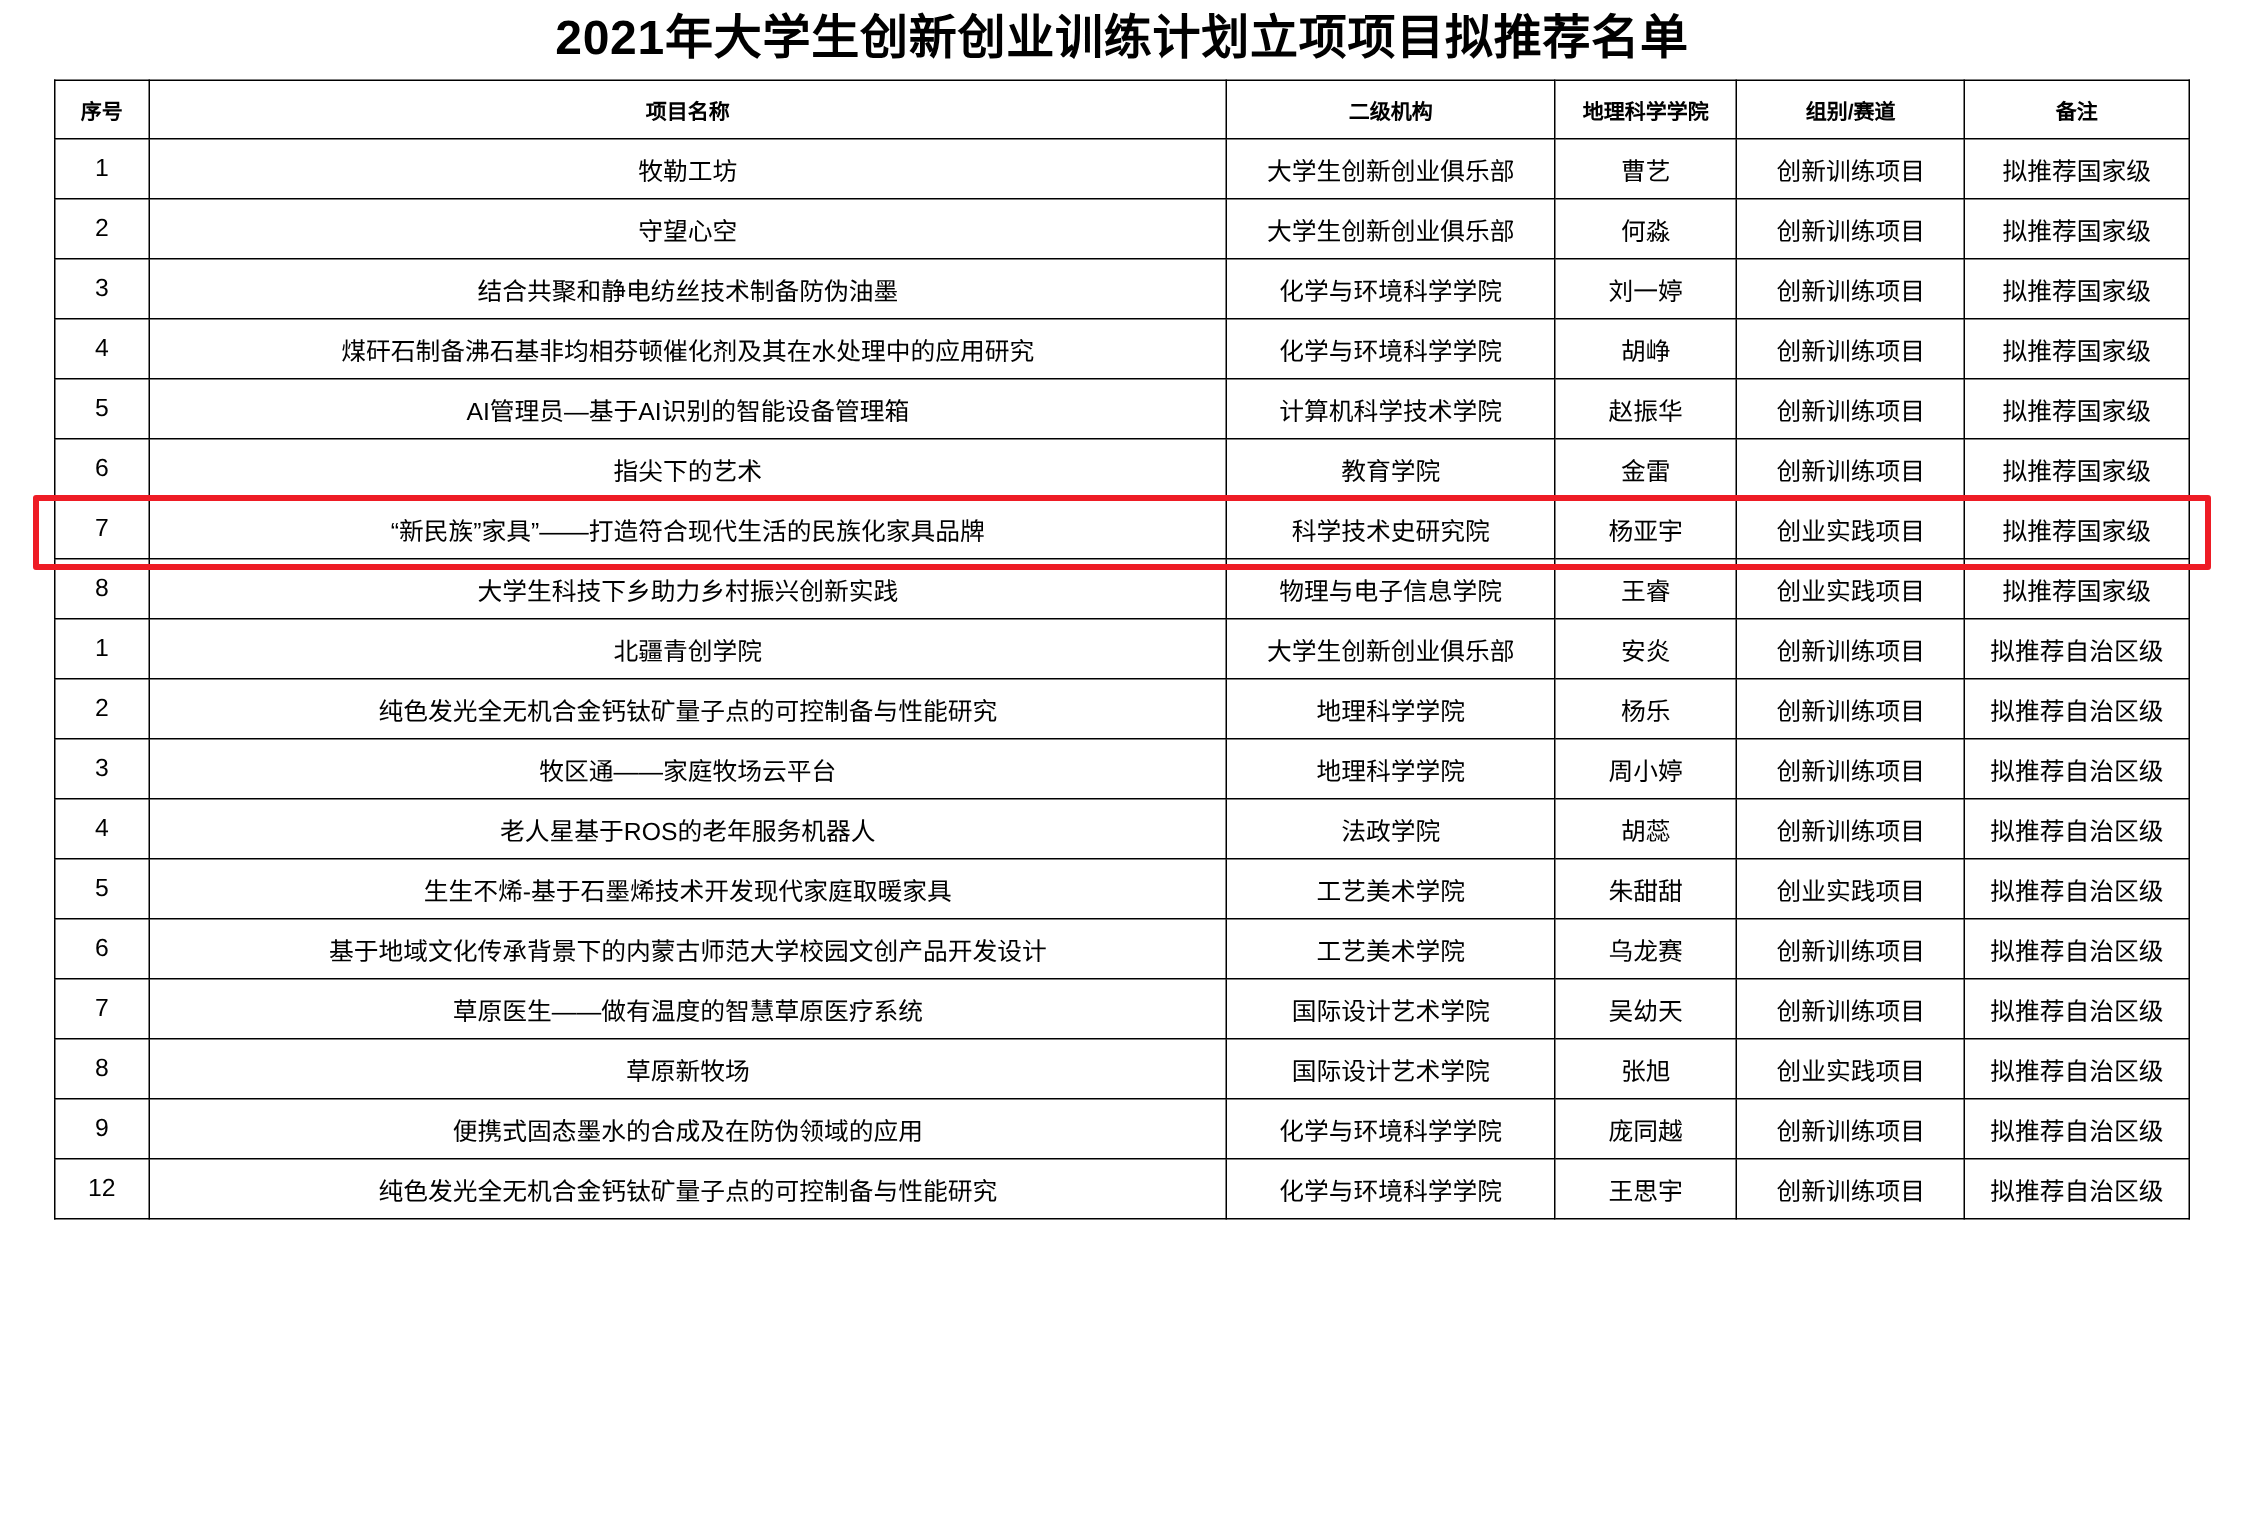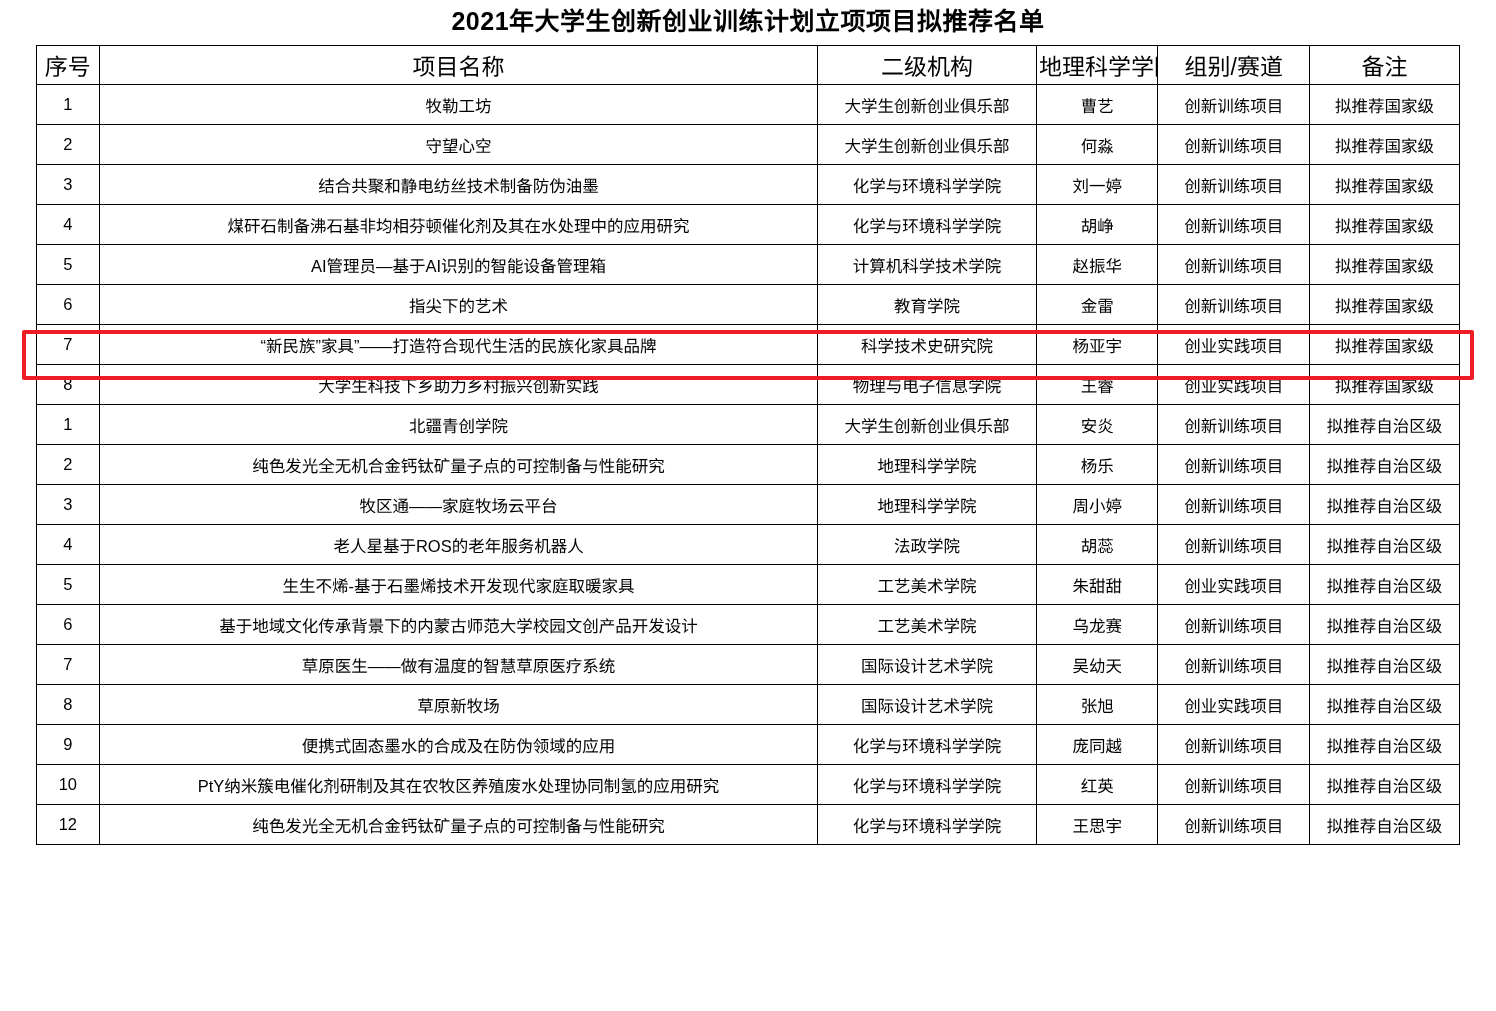--- a/index.html
+++ b/index.html
@@ -17,21 +17,21 @@
   }
   .page {
     position: relative;
     width: 1496px;
     height: 1011px;
     box-sizing: border-box;
     padding: 0 36px;
   }
   .doc-title {
     text-align: center;
-    font-size: 25px;
+    font-size: 32px;
     font-weight: bold;
     letter-spacing: 0.5px;
     padding-top: 6px;
     padding-bottom: 9px;
     line-height: 1.2;
   }
   table.listing {
     border-collapse: collapse;
     width: 100%;
     table-layout: fixed;
@@ -41,22 +41,22 @@
     border: 1px solid #000000;
     text-align: center;
     vertical-align: middle;
     font-size: 16.5px;
     height: 39px;
     padding: 0 2px;
     white-space: nowrap;
     overflow: hidden;
   }
   table.listing th {
-    font-weight: normal;
-    font-size: 23px;
+    font-weight: bold;
+    font-size: 14px;
     height: 38px;
   }
   col.c-seq    { width: 62px; }
   col.c-name   { width: 710px; }
   col.c-org    { width: 216px; }
   col.c-leader { width: 120px; }
   col.c-group  { width: 150px; }
   col.c-note   { width: 148px; }
 
   .highlight-box {
@@ -228,28 +228,20 @@
         </tr>
         <tr>
           <td>9</td>
           <td>便携式固态墨水的合成及在防伪领域的应用</td>
           <td>化学与环境科学学院</td>
           <td>庞同越</td>
           <td>创新训练项目</td>
           <td>拟推荐自治区级</td>
         </tr>
         <tr>
-          <td>10</td>
-          <td>PtY纳米簇电催化剂研制及其在农牧区养殖废水处理协同制氢的应用研究</td>
-          <td>化学与环境科学学院</td>
-          <td>红英</td>
-          <td>创新训练项目</td>
-          <td>拟推荐自治区级</td>
-        </tr>
-        <tr>
           <td>12</td>
           <td>纯色发光全无机合金钙钛矿量子点的可控制备与性能研究</td>
           <td>化学与环境科学学院</td>
           <td>王思宇</td>
           <td>创新训练项目</td>
           <td>拟推荐自治区级</td>
         </tr>
       </tbody>
   </table>
 

